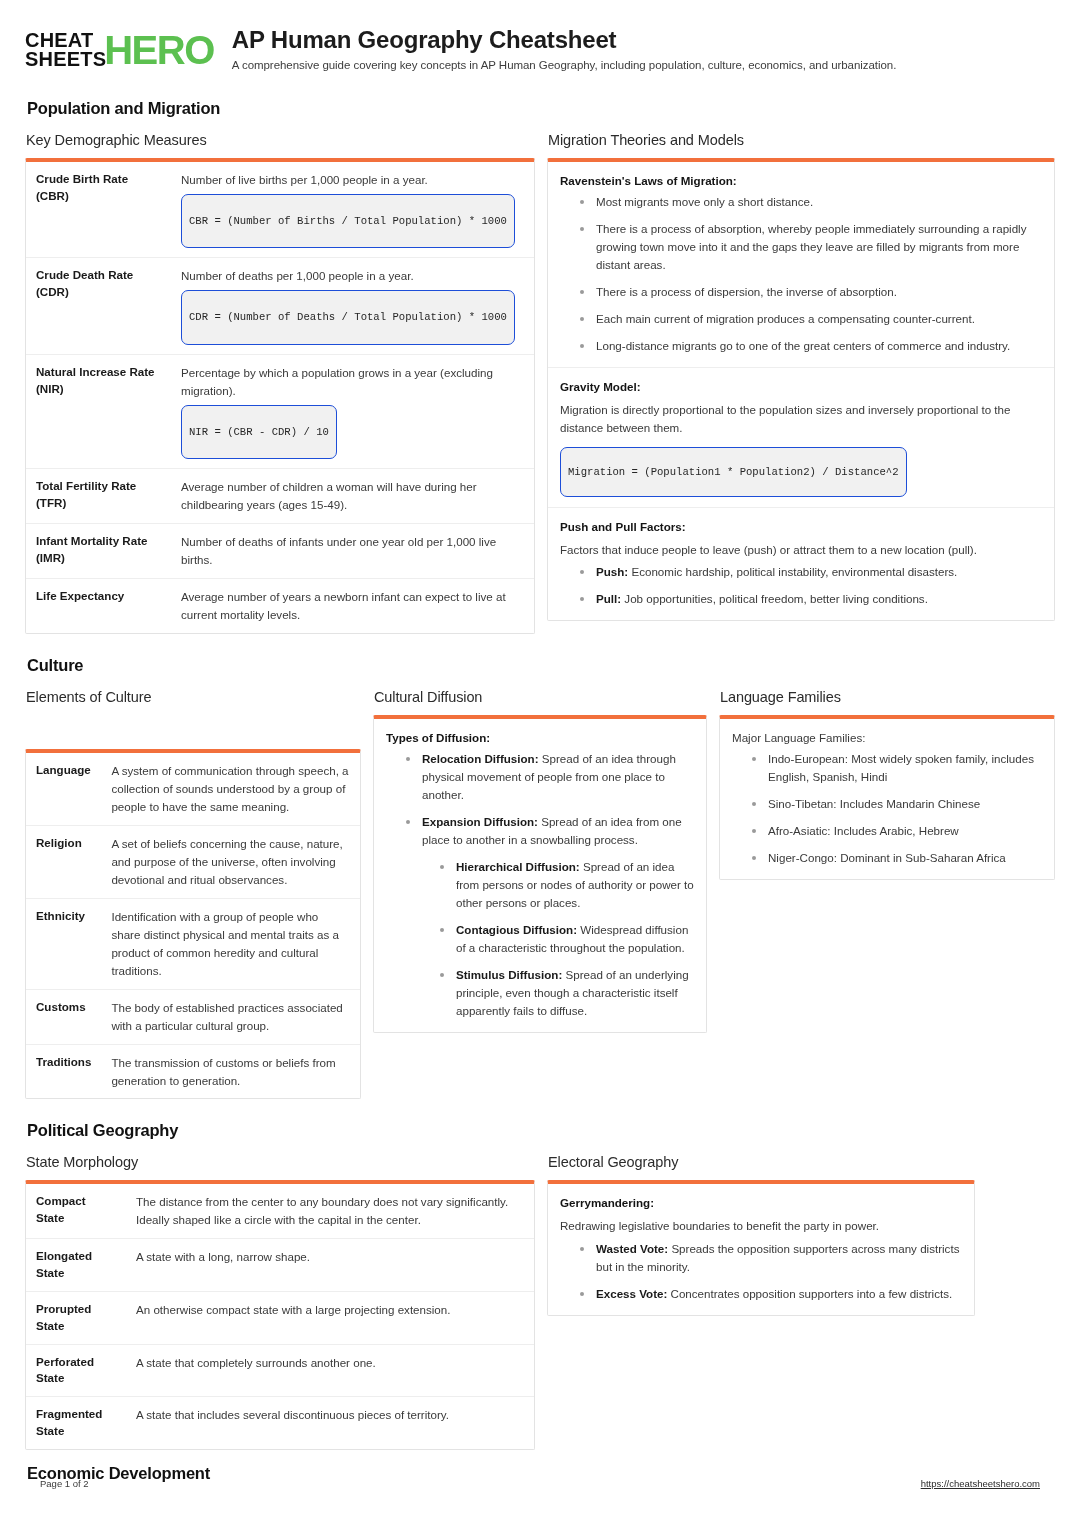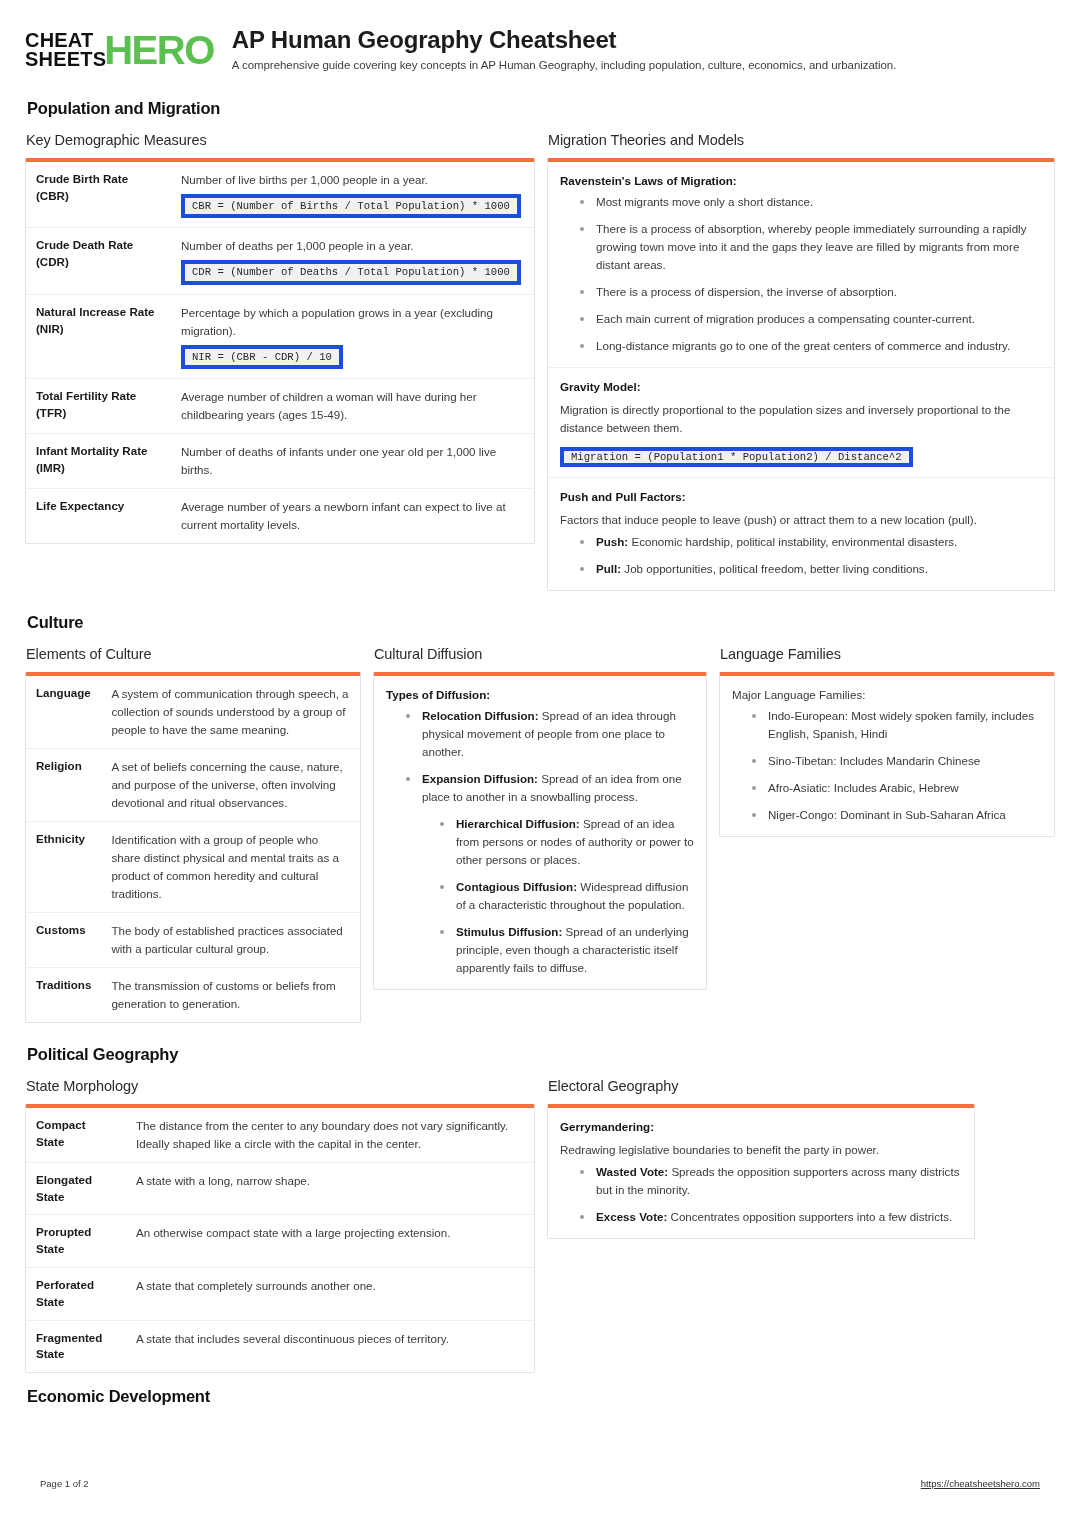--- a/index.html
+++ b/index.html
@@ -61,23 +61,23 @@
   table.defs { width: 100%; border-collapse: collapse; }
   table.defs td { padding: 9px 10px 9px 10px; vertical-align: top; border-top: 1px solid #eeeeee; }
   table.defs tr:first-child td { border-top: none; }
   td.term { font-weight: 700; font-size: 11.6px; color: #1a1a1a; line-height: 1.45; white-space: pre-line; }
   td.desc { font-size: 11.6px; color: #3a3a3a; line-height: 1.55; }
 
   code.formula {
     display: inline-block;
     margin-top: 5px;
     background: #f1f1f1;
-    border: 4px solid #1d4ed8;
-    border-radius: 0;
-    padding: 0 7px;
+    border: 1px solid #1d4ed8;
+    border-radius: 7px;
+    padding: 18px 7px;
     font-family: "Liberation Mono", "DejaVu Sans Mono", monospace;
     font-size: 10.6px;
     color: #262626;
     letter-spacing: 0px;
     white-space: pre;
   }
 
   
   .block { padding: 10px 12px 10px 12px; border-top: 1px solid #eeeeee; }
   .block:first-child { border-top: none; }
@@ -206,21 +206,21 @@
         </div>
 
       </div>
     </div>
   </div>
 
   <h2 class="section-title">Culture</h2>
 
   <div class="cols">
 
-    <div class="col" style="width: 340px;">
+    <div class="col" style="width: 340px; gap: 34px;">
       <h3 class="card-title">Elements of Culture</h3>
       <div class="card">
         <table class="defs">
           <tbody>
             <tr>
               <td class="term" style="width:72px">Language</td>
               <td class="desc">A system of communication through speech, a collection of sounds understood by a group of people to have the same meaning.</td>
             </tr>
             <tr>
               <td class="term">Religion</td>

